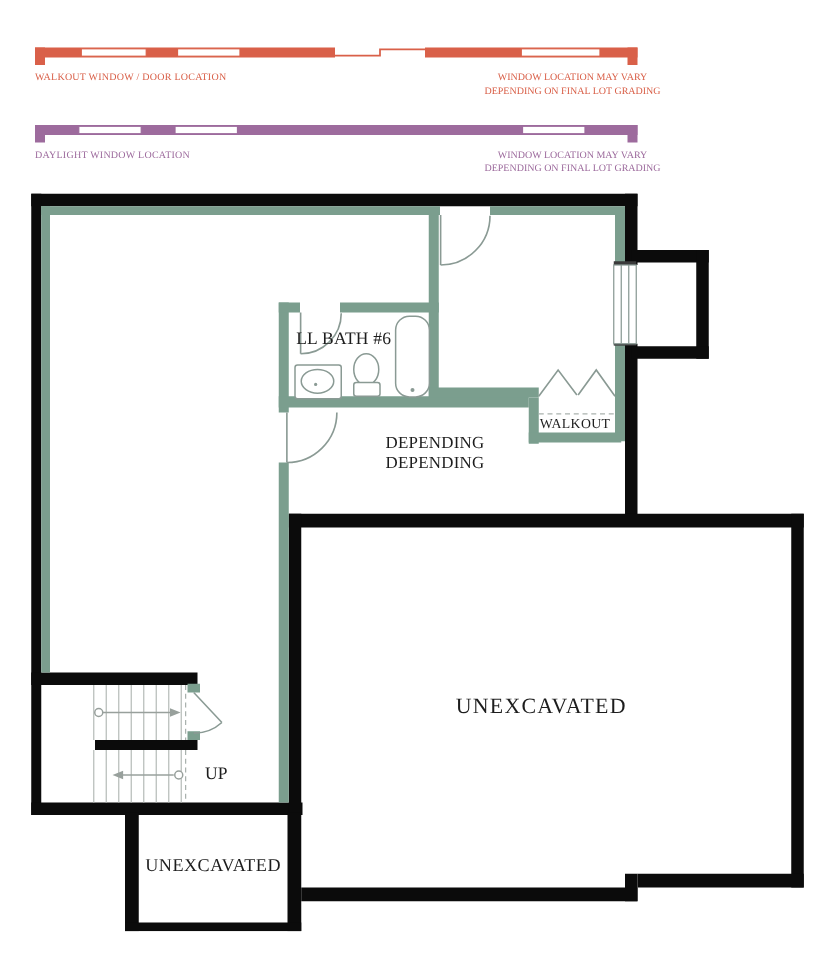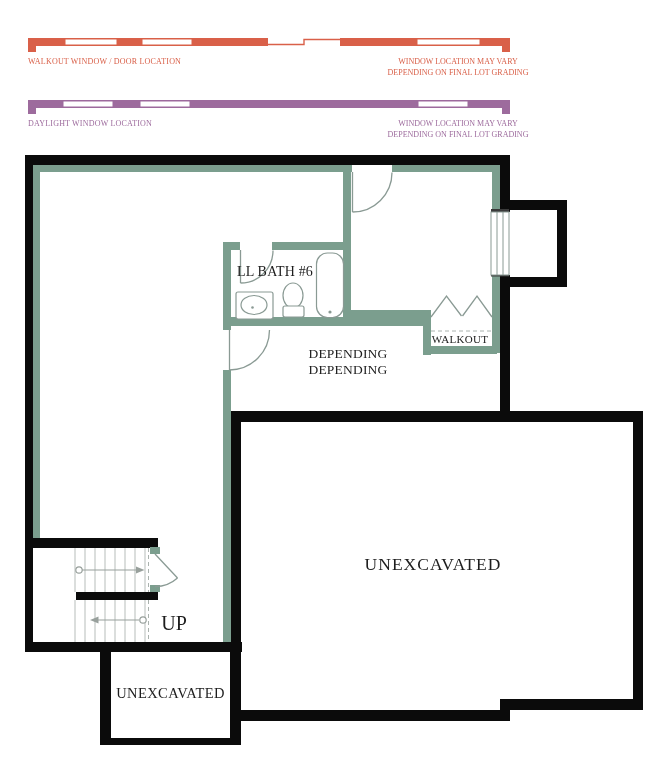--- a/index.html
+++ b/index.html
@@ -37,21 +37,21 @@
   .mull{stroke:var(--c-line);stroke-width:1;}
   
   .lbl{position:absolute;color:var(--c-text);text-align:center;white-space:nowrap;}
   .l-rec{left:50px;top:334px;width:160px;font-size:19px;letter-spacing:.8px;}
   .l-bath{left:221px;top:264px;width:108px;font-size:14px;letter-spacing:.2px;}
   .l-bed{left:353px;top:249px;width:142px;font-size:16px;letter-spacing:.2px;}
   .l-mech{left:288px;top:346px;width:120px;font-size:13.5px;line-height:15.5px;letter-spacing:.2px;white-space:normal;}
   .l-closet{left:429px;top:333px;width:62px;font-size:11px;letter-spacing:.3px;}
   .l-unexc1{left:333px;top:554px;width:200px;font-size:17.5px;letter-spacing:1px;}
   .l-unexc2{left:110px;top:685px;width:121px;font-size:14.5px;letter-spacing:.4px;}
-  .l-up{left:154px;top:612px;width:40px;font-size:20px;text-align:center;}
+  .l-up{left:142px;top:612px;width:40px;font-size:14px;text-align:right;}
   .l-wo{left:28px;top:57px;font-size:8px;letter-spacing:.2px;text-align:left;color:var(--c-walkout);}
   .l-won{left:348px;top:56px;width:220px;font-size:8px;line-height:11px;color:var(--c-walkout);white-space:normal;}
   .l-dl{left:28px;top:119px;font-size:8px;letter-spacing:.2px;text-align:left;color:var(--c-daylight);}
   .l-dln{left:348px;top:118px;width:220px;font-size:8px;line-height:11px;color:var(--c-daylight);white-space:normal;}
 </style>
 </head>
 <body>
 
 <div class="canvas">
 

